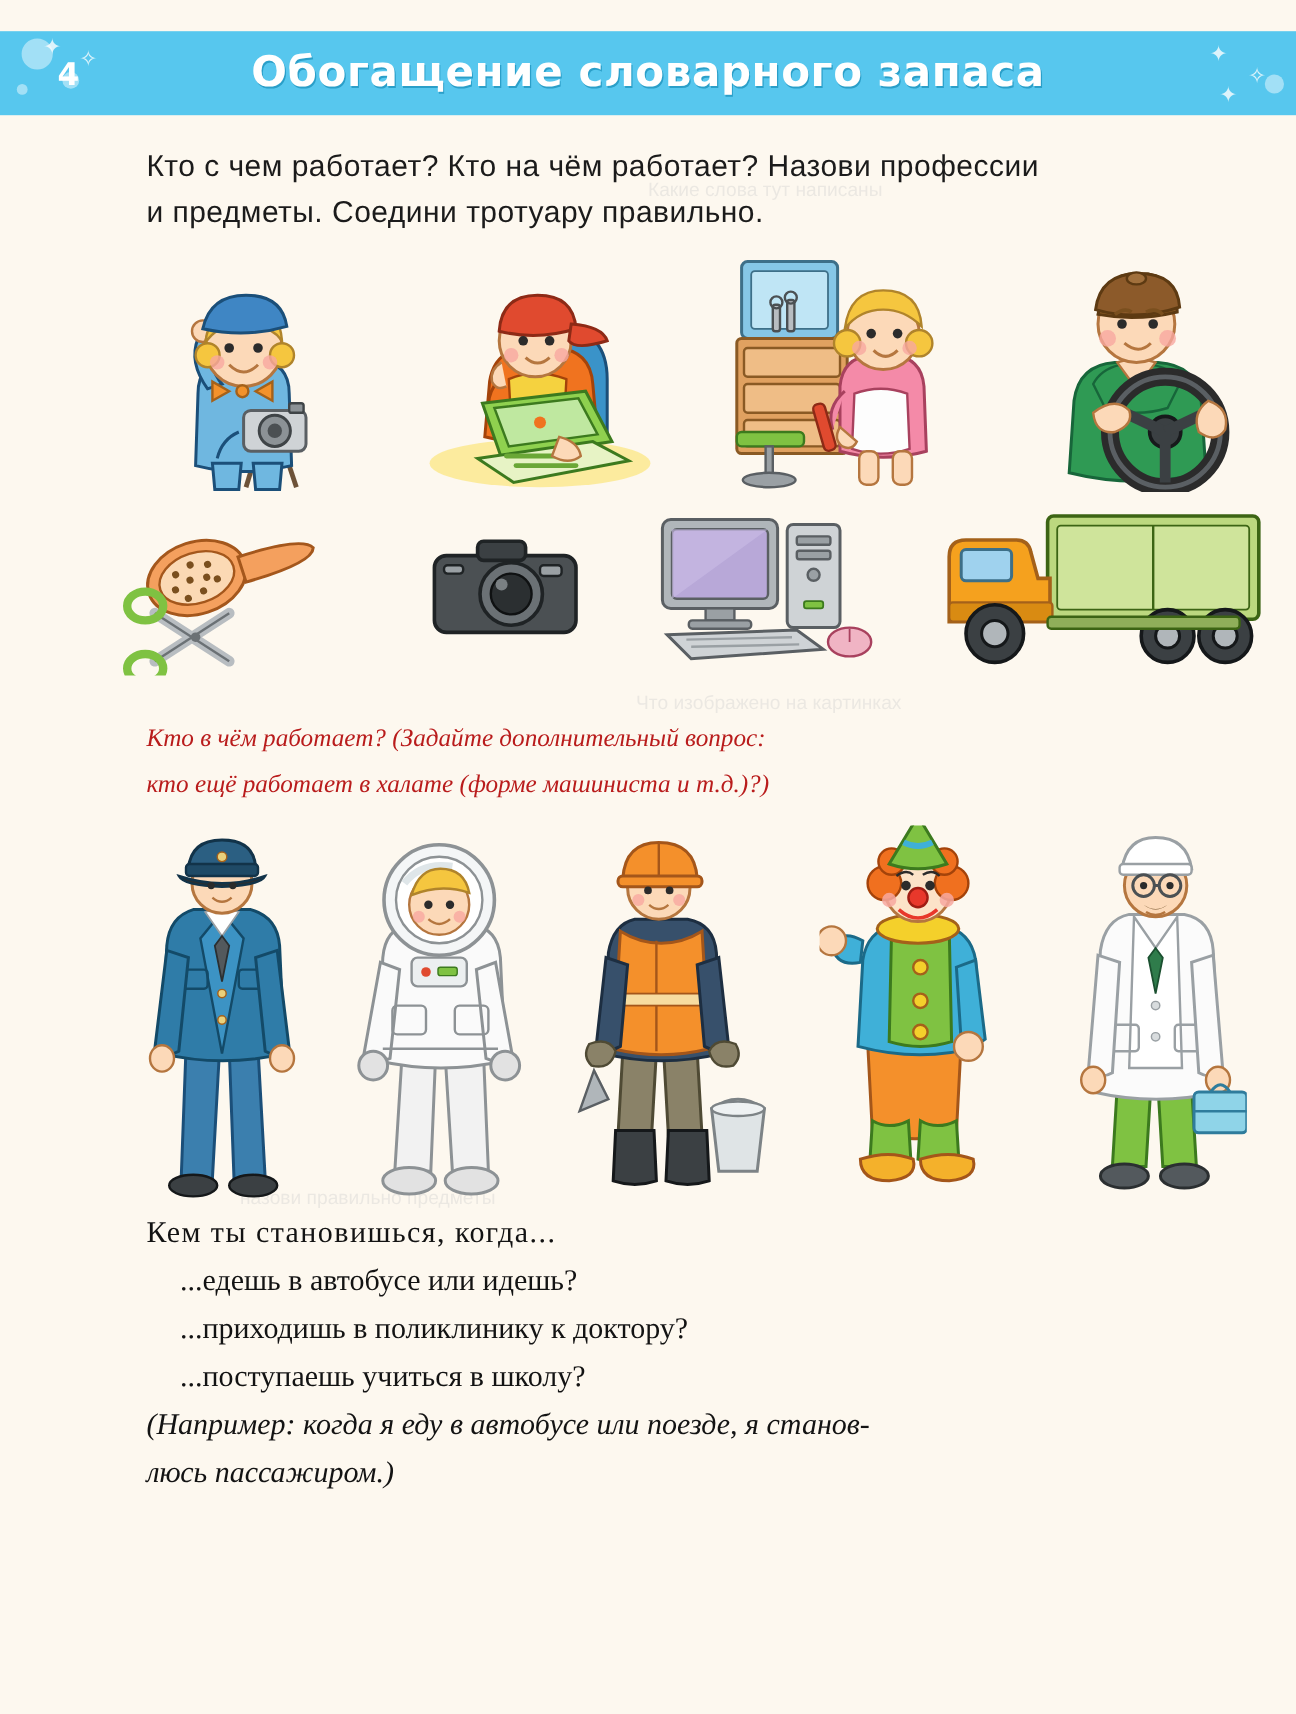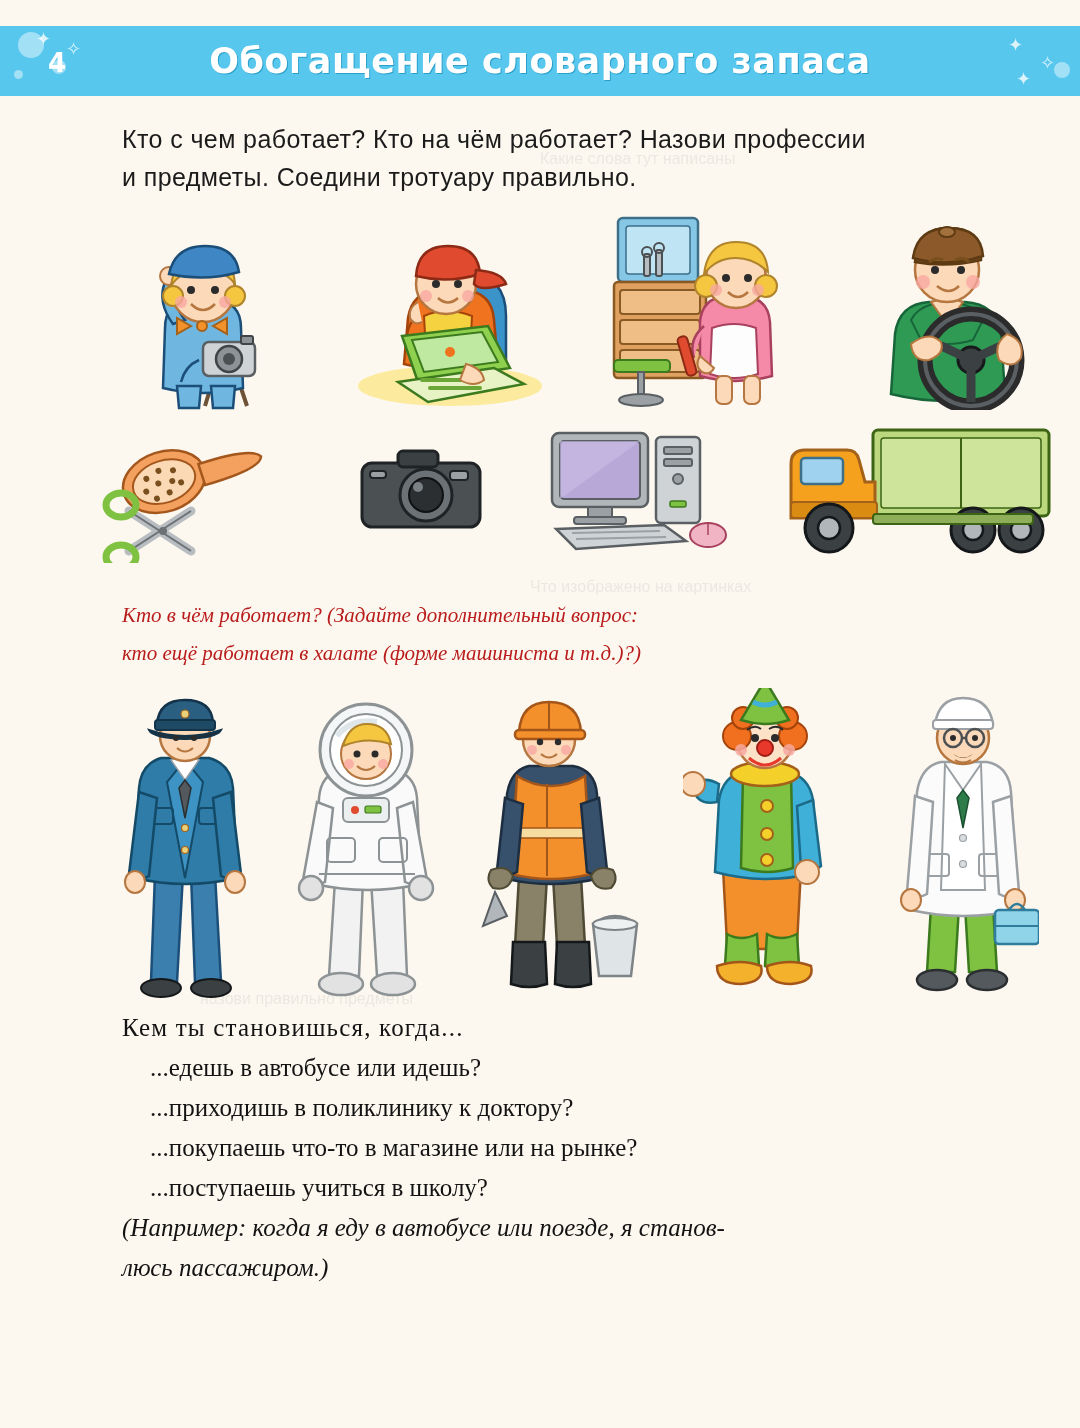--- a/index.html
+++ b/index.html
@@ -620,19 +620,18 @@
         <path d="M64 66 q10 7 20 0 q-10 8 -20 0z" fill="#6b4a22"></path>
         <path d="M66 72 q8 5 16 0" stroke="#b5763f" stroke-width="2" fill="none"></path>
       </svg>
     </div>
   </div>
 
   <div class="q-block" style="">
     <div class="q-head">Кем ты становишься, когда...</div>
     <div class="q-item">...едешь в автобусе или идешь?</div>
     <div class="q-item">...приходишь в поликлинику к доктору?</div>
-    <div class="q-item">...покупаешь что-то в магазине или на рынке?</div>
     <div class="q-item">...поступаешь учиться в школу?</div>
     <div class="q-note">(Например: когда я еду в автобусе или поезде, я станов-</div>
     <div class="q-note">люсь пассажиром.)</div>
   </div>
 
 </div>
 
 </body></html>

